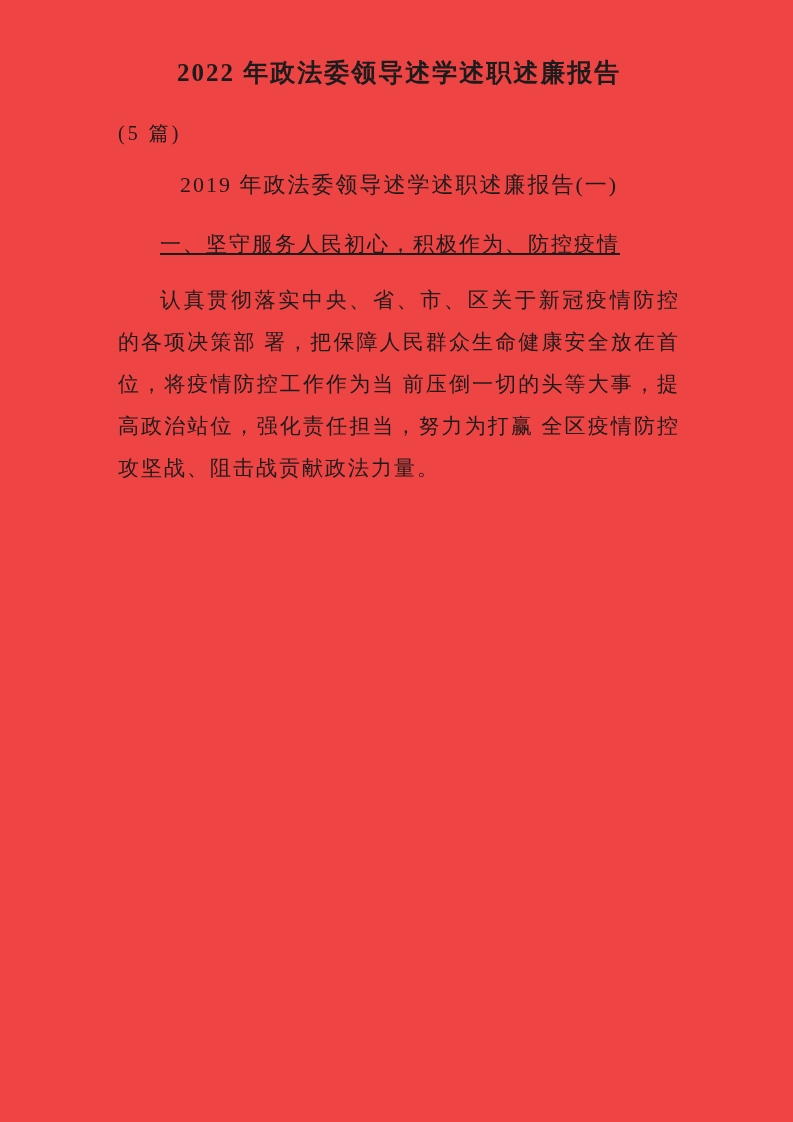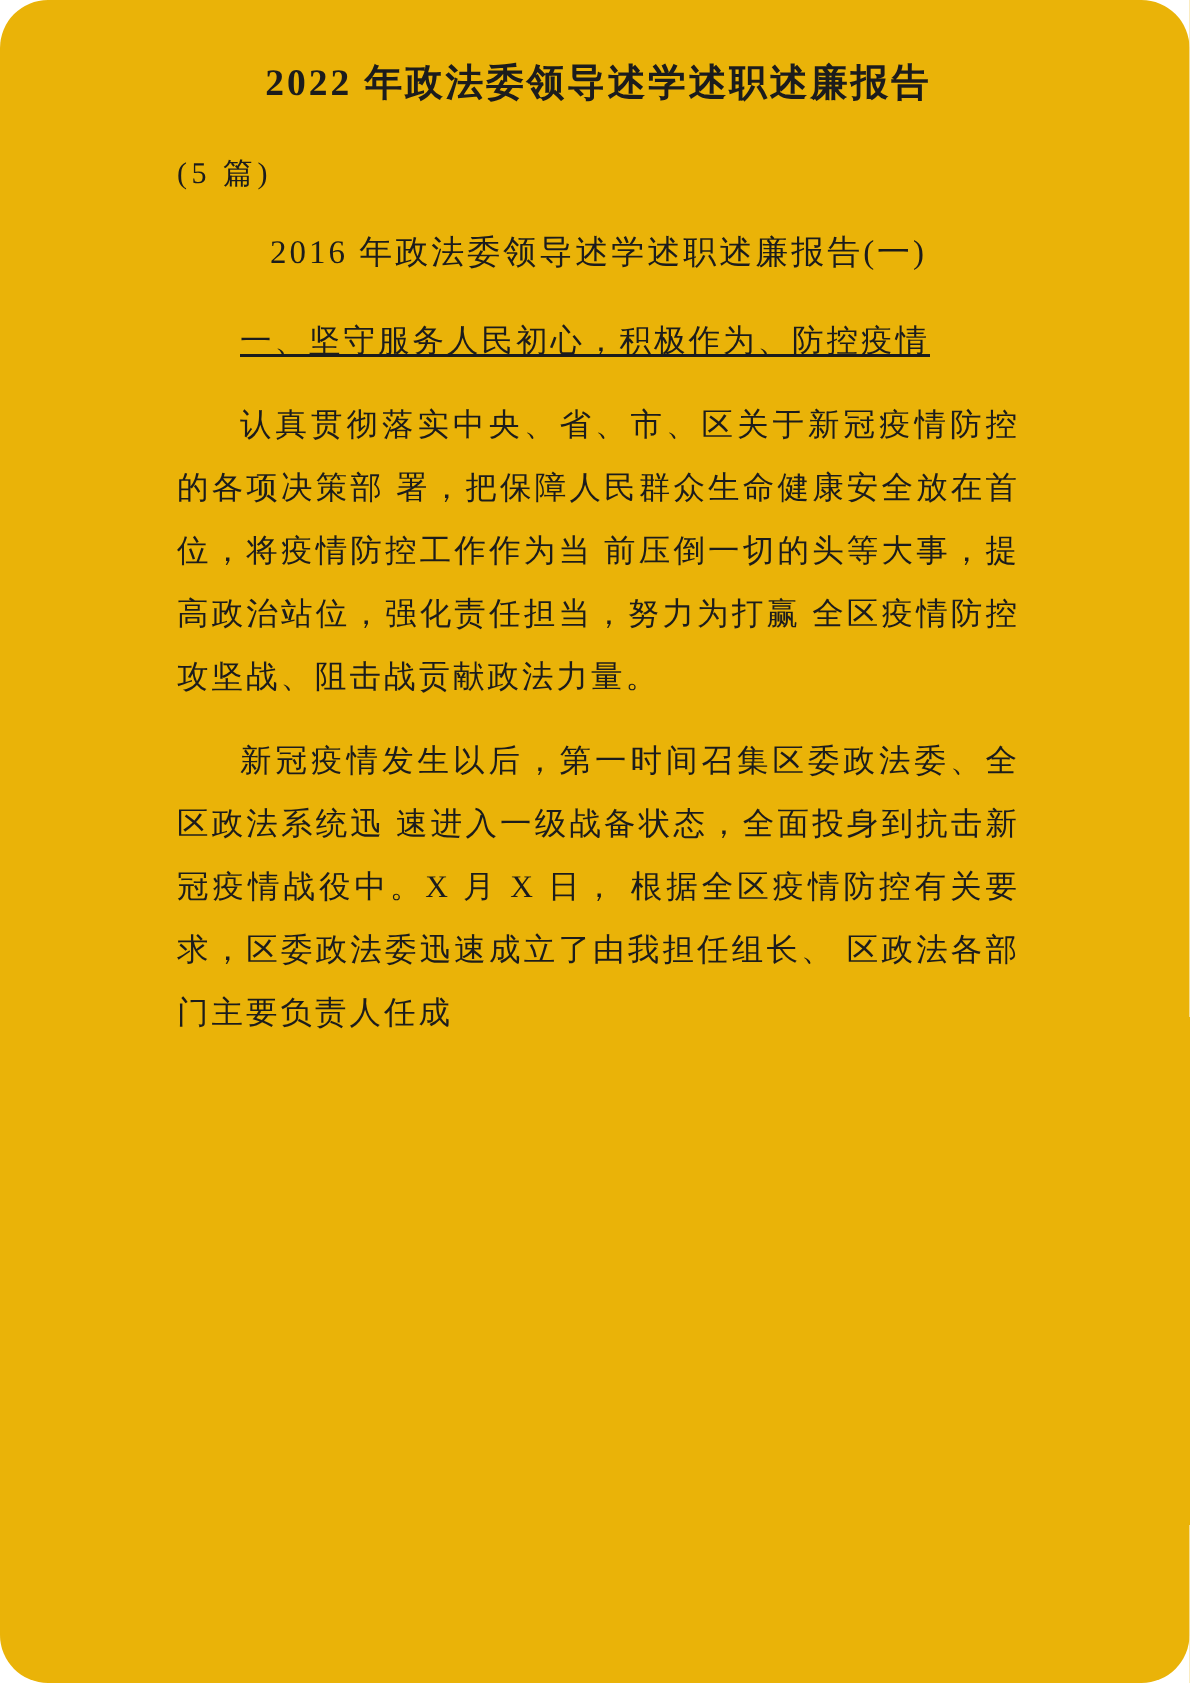--- a/index.html
+++ b/index.html
@@ -5,25 +5,24 @@
   * { margin: 0; padding: 0; box-sizing: border-box; }
   html, body {
     background: #ffffff;
     font-family: "Liberation Serif", "DejaVu Serif", serif;
   }
   .page {
     position: relative;
     width: 793px;
     height: 1122px;
     margin: 0 auto;
-    background: #eab308;
+    background: #ef4444;
     color: #1c1c1c;
-    padding: 36px 113px 0 118px;
+    padding: 53px 113px 0 118px;
     overflow: hidden;
-    border-radius: 32px;
   }
   .doc-title {
     font-size: 25px;
     font-weight: bold;
     line-height: 40px;
     text-align: center;
     letter-spacing: 2px;
     margin-bottom: 22px;
   }
   .piece-count {
@@ -63,22 +62,21 @@
   }
 </style>
 </head>
 <body>
 
 <div class="page">
   <h1 class="doc-title">2022 年政法委领导述学述职述廉报告</h1>
 
   <div class="piece-count">(5 篇)</div>
 
-  <h2 class="section-title">2016 年政法委领导述学述职述廉报告(一)</h2>
+  <h2 class="section-title">2019 年政法委领导述学述职述廉报告(一)</h2>
 
 
   <h3 class="sub-heading">一、坚守服务人民初心，积极作为、防控疫情</h3>
 
   <p class="body-para">认真贯彻落实中央、省、市、区关于新冠疫情防控的各项决策部 署，把保障人民群众生命健康安全放在首位，将疫情防控工作作为当 前压倒一切的头等大事，提高政治站位，强化责任担当，努力为打赢 全区疫情防控攻坚战、阻击战贡献政法力量。</p>
 
 
-  <p class="body-para">新冠疫情发生以后，第一时间召集区委政法委、全区政法系统迅 速进入一级战备状态，全面投身到抗击新冠疫情战役中。X 月 X 日， 根据全区疫情防控有关要求，区委政法委迅速成立了由我担任组长、 区政法各部门主要负责人任成</p>
 </div>
 
 </body></html>

